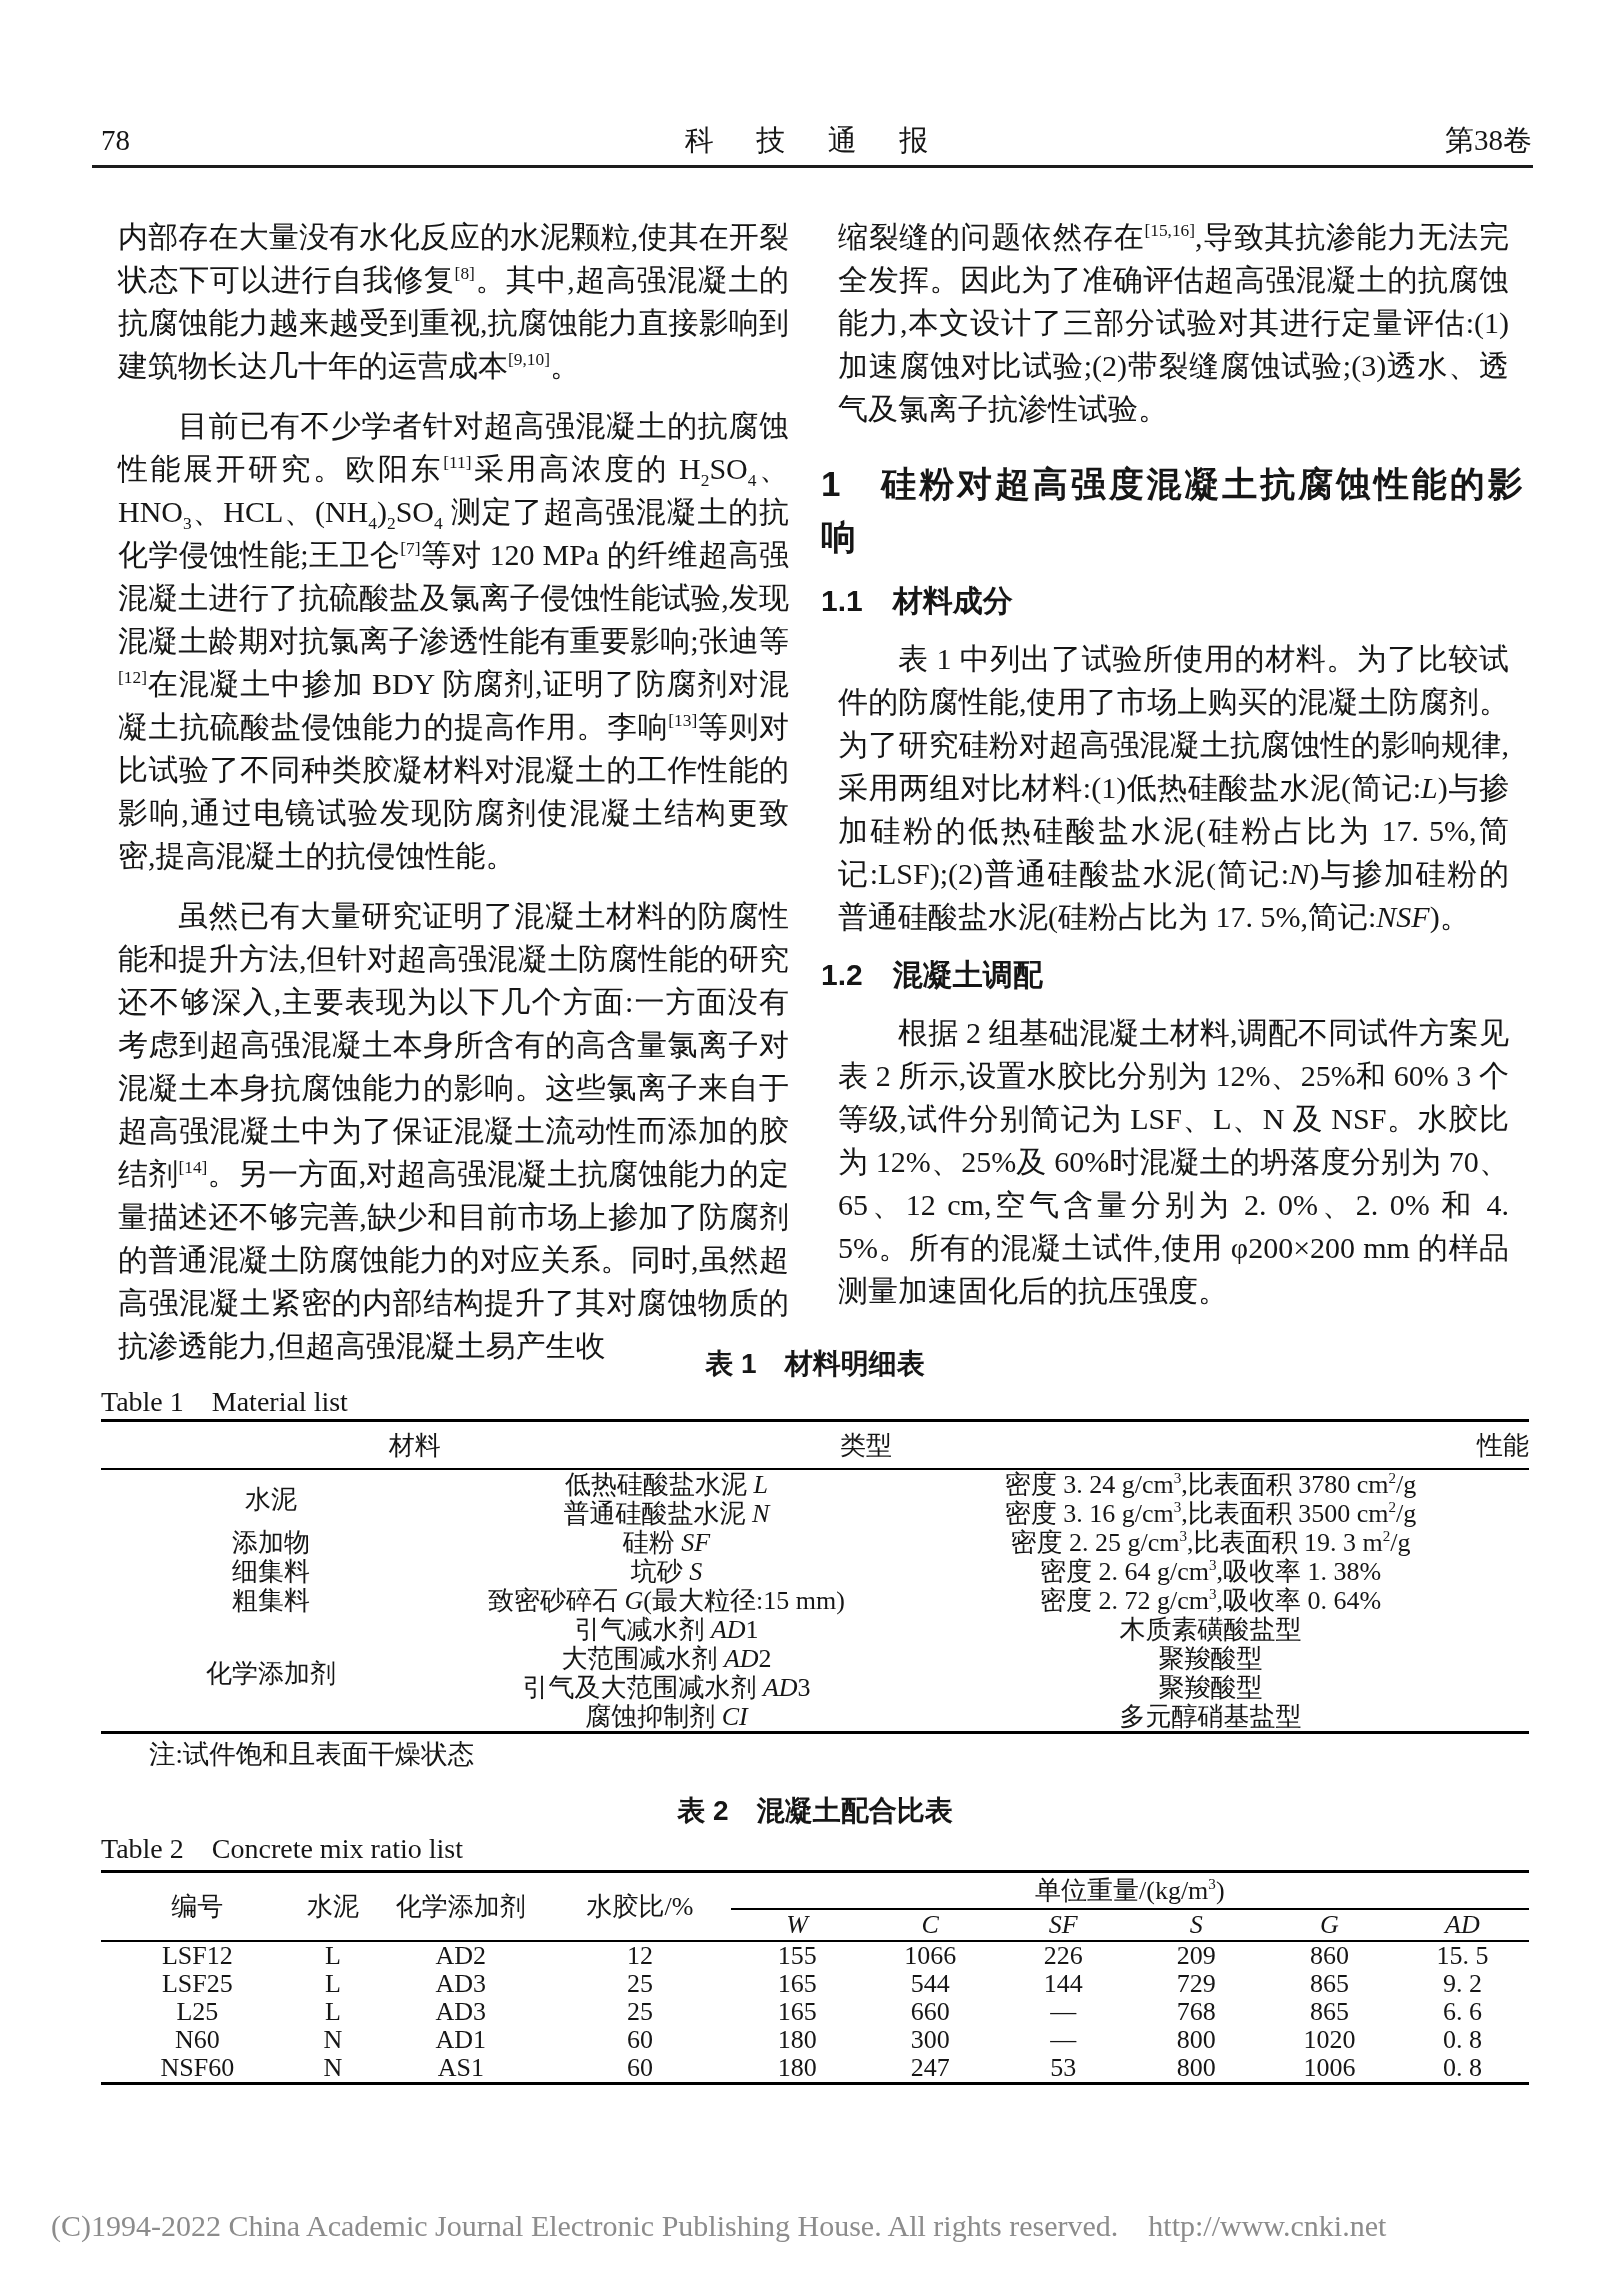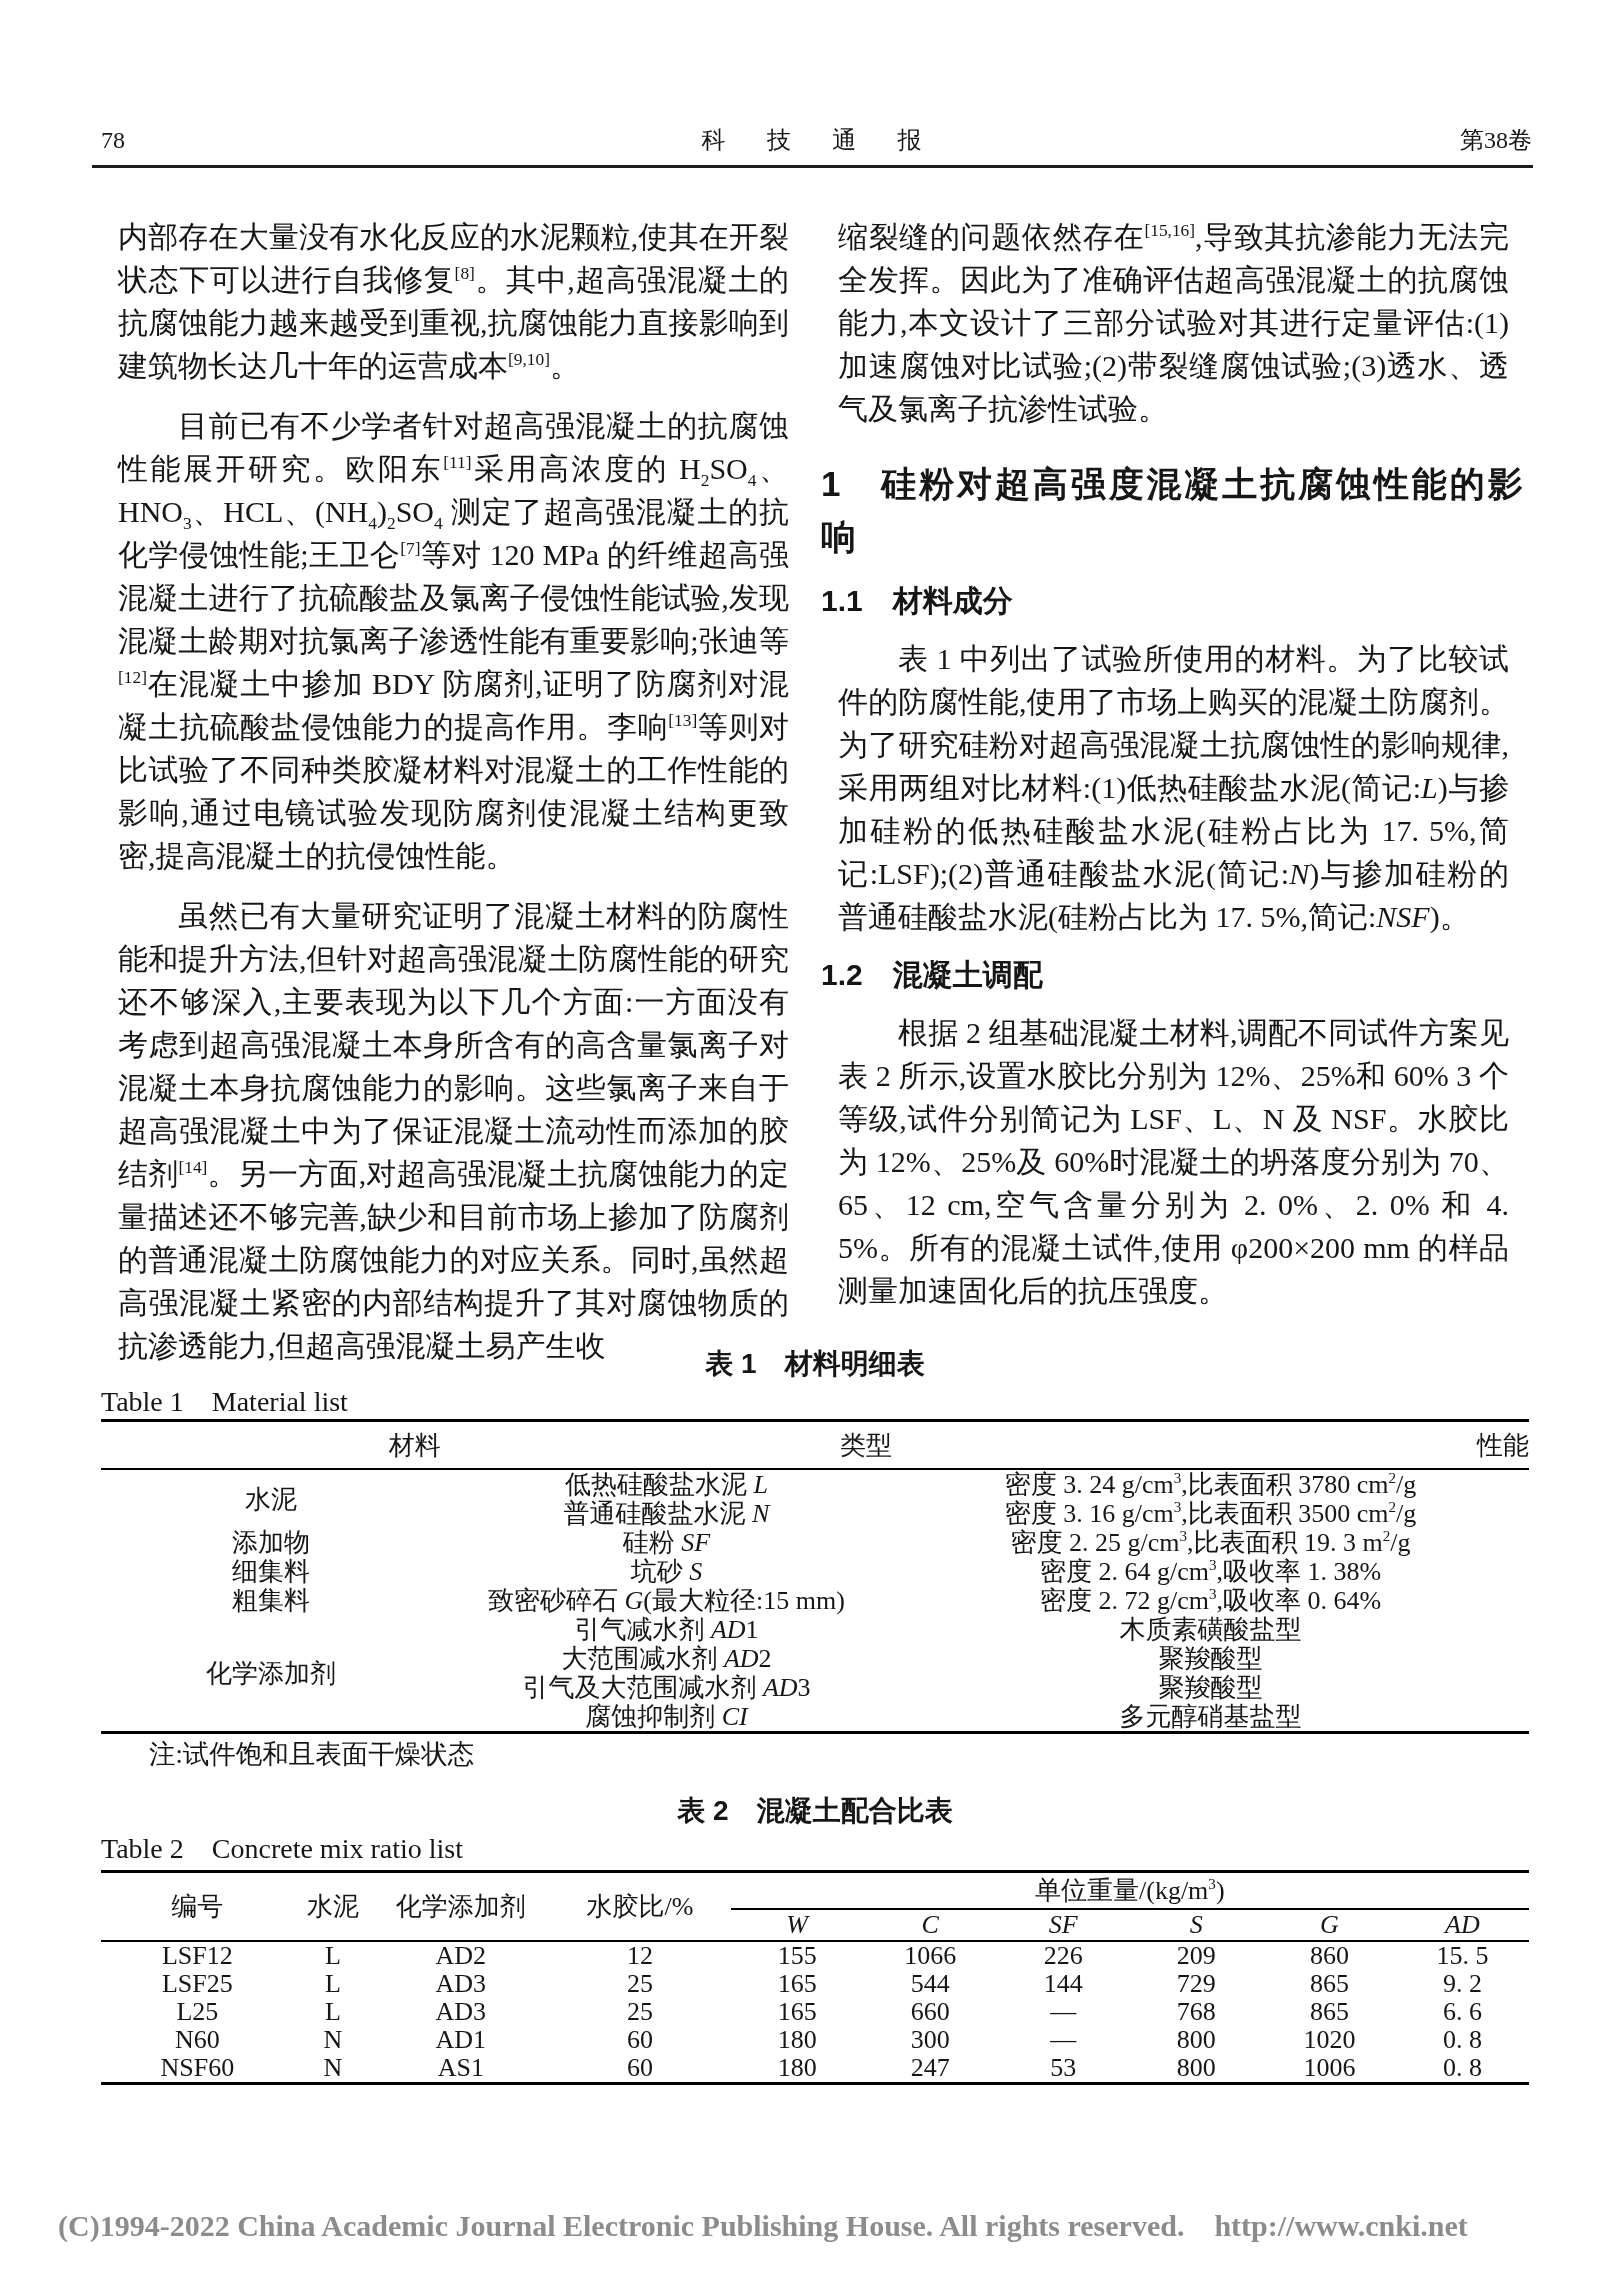--- a/index.html
+++ b/index.html
@@ -4,21 +4,21 @@
 <style>
   html,body { margin:0; padding:0; background:#ffffff; }
   .page {
     position:relative; width:1621px; height:2293px; background:#ffffff;
     font-family:"Liberation Serif","DejaVu Serif",serif; color:#161616; overflow:hidden;
   }
   
   .page-header {
     position:absolute; top:123px; left:101px; width:1431px;
     display:flex; justify-content:space-between; align-items:flex-end;
-    font-size:24px; line-height:35px;
+    font-size:29px; line-height:35px;
   }
   .journal-title { letter-spacing:5.9px; word-spacing:23.5px;margin-left:44px; }
   .header-rule { position:absolute; top:165px; left:92px; width:1441px; height:2.9px; background:#1c1c1c; }
 
   
   .column { position:absolute; top:198px; width:705px; font-size:30px; line-height:43px; text-align:justify; }
   #col-left  { left:101px; }
   #col-right { left:821px; }
   .column .para, .column .para-cont { margin:17px; }
   .column .para { text-indent:2em; }
@@ -59,21 +59,21 @@
     position:absolute; top:1870px; left:101px; width:1428px; font-size:26px;
     border-top:3.9px solid #000; border-bottom:3.9px solid #000;
   }
   #table2 th { font-weight:normal; padding:0; text-align:center; }
   #table2 th.rh  { border-bottom:2px solid #000; }
   #table2 th.grp { height:28px; border-bottom:2px solid #000; }
   #table2 th.sub { height:27.4px; border-bottom:2px solid #000; font-style:italic; }
   #table2 td { height:28px; padding:0; text-align:center; line-height:28px; }
 
   
-  .page-footer { position:absolute; top:2209px; left:58px; width:1529px;font-weight:bold; }
+  .page-footer { position:absolute; top:2209px; left:51px; width:1529px; }
   .copyright { color:#8c8c8c; font-size:30px; white-space:pre; }
 </style>
 </head>
 <body>
 
 <div class="page">
 
   <div class="page-header">
     <span>78</span>
     <span class="journal-title">科 技 通 报</span>

